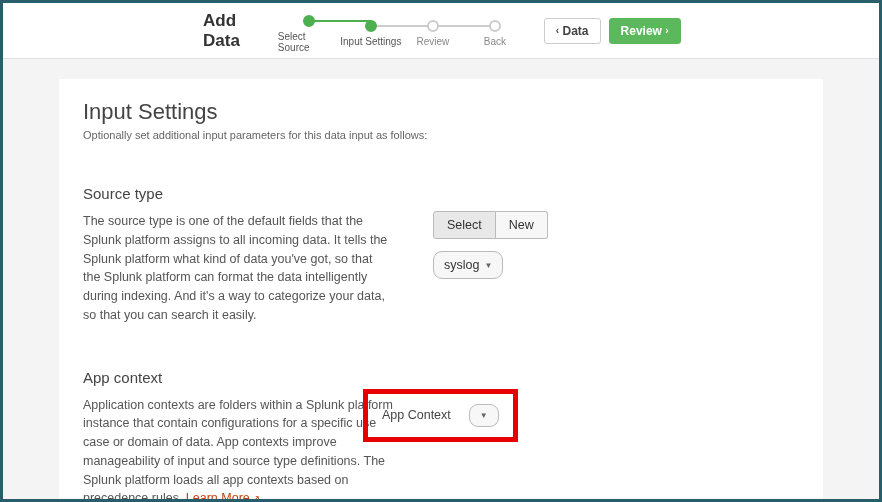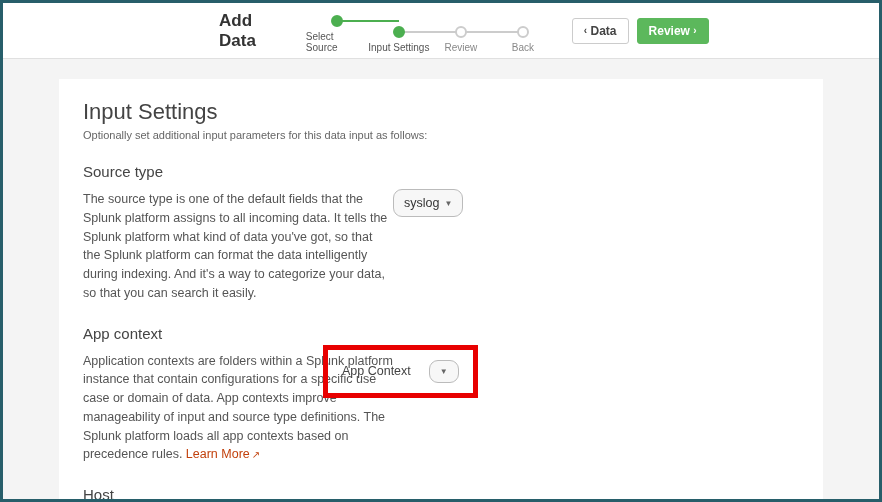--- a/index.html
+++ b/index.html
@@ -10,37 +10,36 @@
       height: 502px;
       overflow: hidden;
       border: 3px solid #275e6a;
     }
     .topbar {
       background: #fff;
       border-bottom: 1px solid #e0e0e0;
       height: 56px;
       display: flex;
       align-items: center;
-      padding: 0 16px;
+      padding: 0 0;
       gap: 18px;
       position: relative;
     }
     .title {
       font-size: 17px;
       font-weight: 600;
       color: #333;
       margin-left: 200px;
       margin-right: 20px;
     }
     .steps {
       display: flex;
-      align-items: flex-end;
+      align-items: center;
       position: relative;
       margin-top: 6px;
-      margin-left: 12px;
     }
     .step {
       display: flex;
       flex-direction: column;
       align-items: center;
       width: 62px;
       position: relative;
       font-size: 10px;
       color: #888;
     }
@@ -105,20 +104,22 @@
       margin-bottom: 4px;
     }
     .page-sub {
       color: #666;
       font-size: 11px;
       margin-bottom: 22px;
     }
     .section-row {
       display: flex;
       margin-bottom: 22px;
+      gap: 40px;
+      margin-top: 44px;
     }
     .section-left {
       width: 310px;
     }
     .section-label {
       font-size: 15px;
       color: #444;
       margin-bottom: 10px;
       font-weight: 400;
     }
@@ -224,20 +225,24 @@
 <div class="content-card">
   <div class="page-heading">Input Settings</div>
   <div class="page-sub">Optionally set additional input parameters for this data input as follows:</div>
 
   <div class="section-row">
     <div class="section-left">
       <div class="section-label">Source type</div>
       <div class="section-desc">The source type is one of the default fields that the Splunk platform assigns to all incoming data. It tells the Splunk platform what kind of data you've got, so that the Splunk platform can format the data intelligently during indexing. And it's a way to categorize your data, so that you can search it easily.</div>
     </div>
     <div class="section-right">
+      <div class="btngroup">
+        <div class="gbtn selected">Select</div>
+        <div class="gbtn">New</div>
+      </div>
       <div class="dropdown">
         <span>syslog</span>
         <span class="caret-down">▼</span>
       </div>
     </div>
   </div>
 
   <div class="section-row">
     <div class="section-left">
       <div class="section-label">App context</div>

